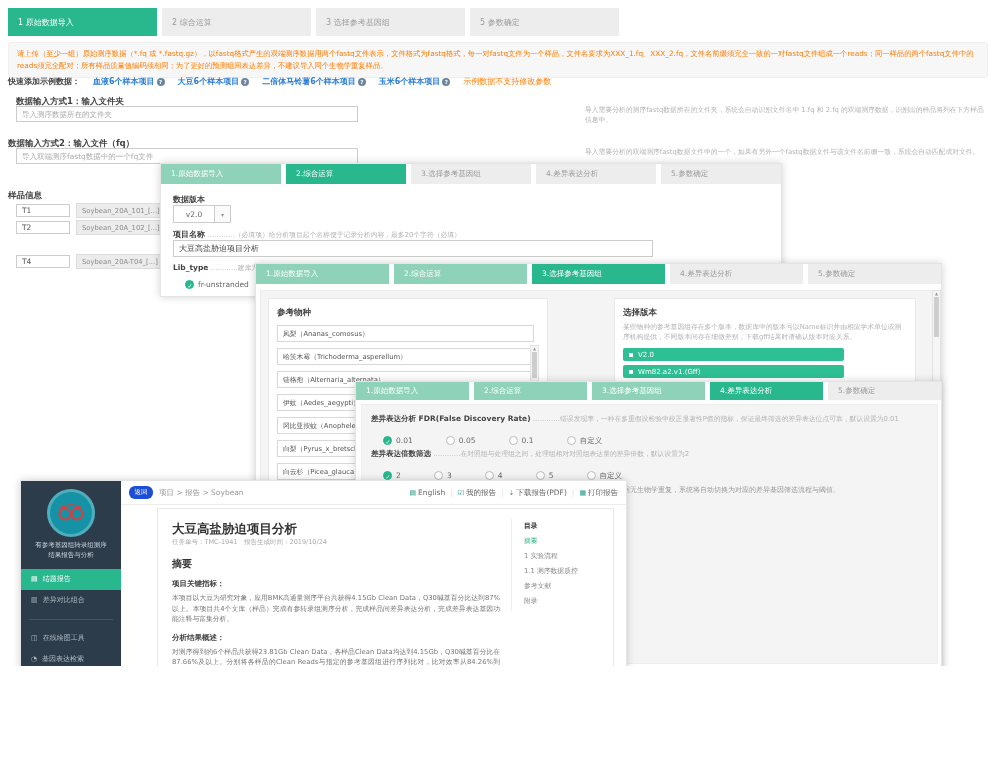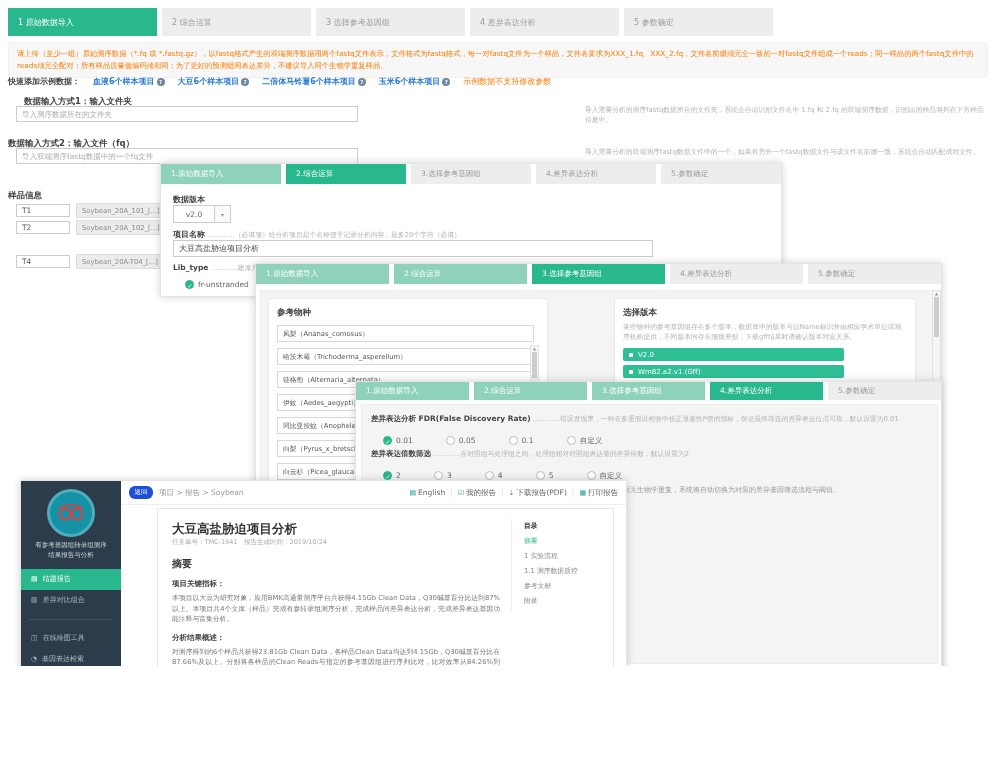--- a/index.html
+++ b/index.html
@@ -90,35 +90,34 @@
 </head>
 <body>
 
 <div id="stage">
 
   <div class="abs" style="left:8px;top:8px;width:980px;z-index:1;">
     <div class="tabs tabsA">
       <div class="tab active">1 原始数据导入</div>
       <div class="tab">2 综合运算</div>
       <div class="tab">3 选择参考基因组</div>
-      <div class="tab">4 差异表达分析</div>
       <div class="tab">5 参数确定</div>
     </div>
     <div class="notice abs" style="left:0;top:34px;width:962px;">请上传（至少一组）原始测序数据（*.fq 或 *.fastq.gz），以fastq格式产生的双端测序数据用两个fastq文件表示，文件格式为fastq格式，每一对fastq文件为一个样品，文件名要求为XXX_1.fq、XXX_2.fq，文件名前缀须完全一致的一对fastq文件组成一个reads；同一样品的两个fastq文件中的reads须完全配对；所有样品质量值编码须相同；为了更好的预测组间表达差异，不建议导入同个生物学重复样品。</div>
 
     <div class="abs" style="left:0;top:68px;width:980px;font-size:8px;display:flex;align-items:center;gap:13px;white-space:nowrap;">
       <span class="lbl" style="font-size:8px;">快速添加示例数据：</span>
       <span class="blue"><span>血液6个样本项目</span><span class="qm">?</span></span>
       <span class="blue"><span>大豆6个样本项目</span><span class="qm">?</span></span>
       <span class="blue"><span>二倍体马铃薯6个样本项目</span><span class="qm">?</span></span>
       <span class="blue"><span>玉米6个样本项目</span><span class="qm">?</span></span>
       <span class="orange">示例数据不支持修改参数</span>
     </div>
 
-    <div class="lbl abs" style="left:16px;top:88px;">数据输入方式1：输入文件夹</div>
+    <div class="lbl abs" style="left:8px;top:88px;">数据输入方式1：输入文件夹</div>
     <input class="ipt abs" style="left: 8px; top: 98px; width: 342px; height: 16px;" placeholder="导入测序数据所在的文件夹">
     <div class="help abs" style="left:577px;top:97px;width:400px;">导入需要分析的测序fastq数据所在的文件夹，系统会自动识别文件名中 1.fq 和 2.fq 的双端测序数据，识别出的样品将列在下方样品信息中。</div>
 
     <div class="lbl abs" style="left:0;top:130px;">数据输入方式2：输入文件（fq）</div>
     <input class="ipt abs" style="left: 8px; top: 140px; width: 342px; height: 16px;" placeholder="导入双端测序fastq数据中的一个fq文件">
     <div class="help abs" style="left:577px;top:139px;width:400px;">导入需要分析的双端测序fastq数据文件中的一个，如果有另外一个fastq数据文件与该文件名前缀一致，系统会自动匹配成对文件。</div>
 
     <div class="lbl abs" style="left:0;top:182px;">样品信息</div>
 
     <div class="abs" style="left:8px;top:195px;display:flex;align-items:center;gap:6px;">

